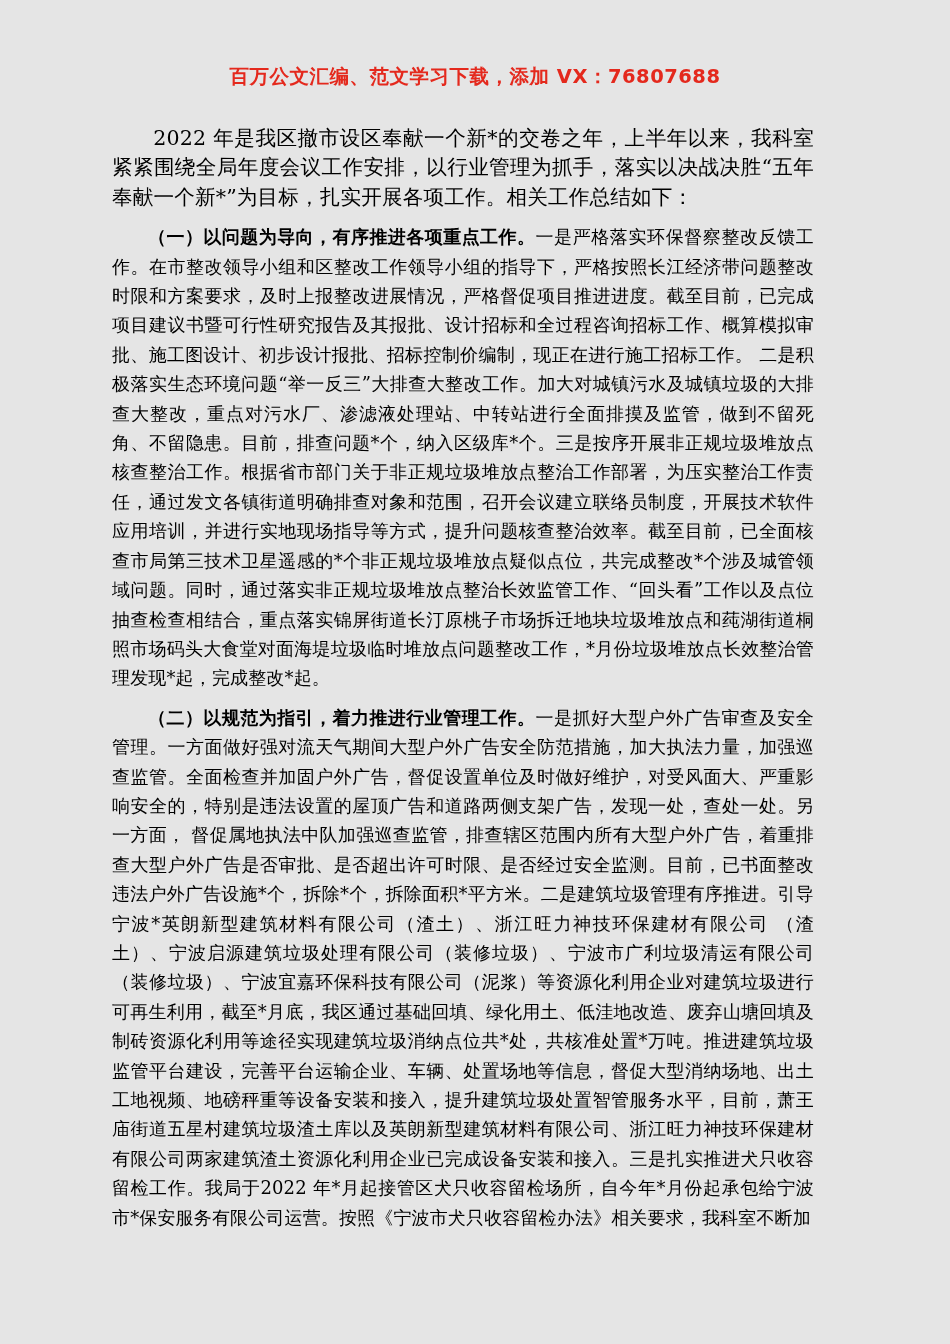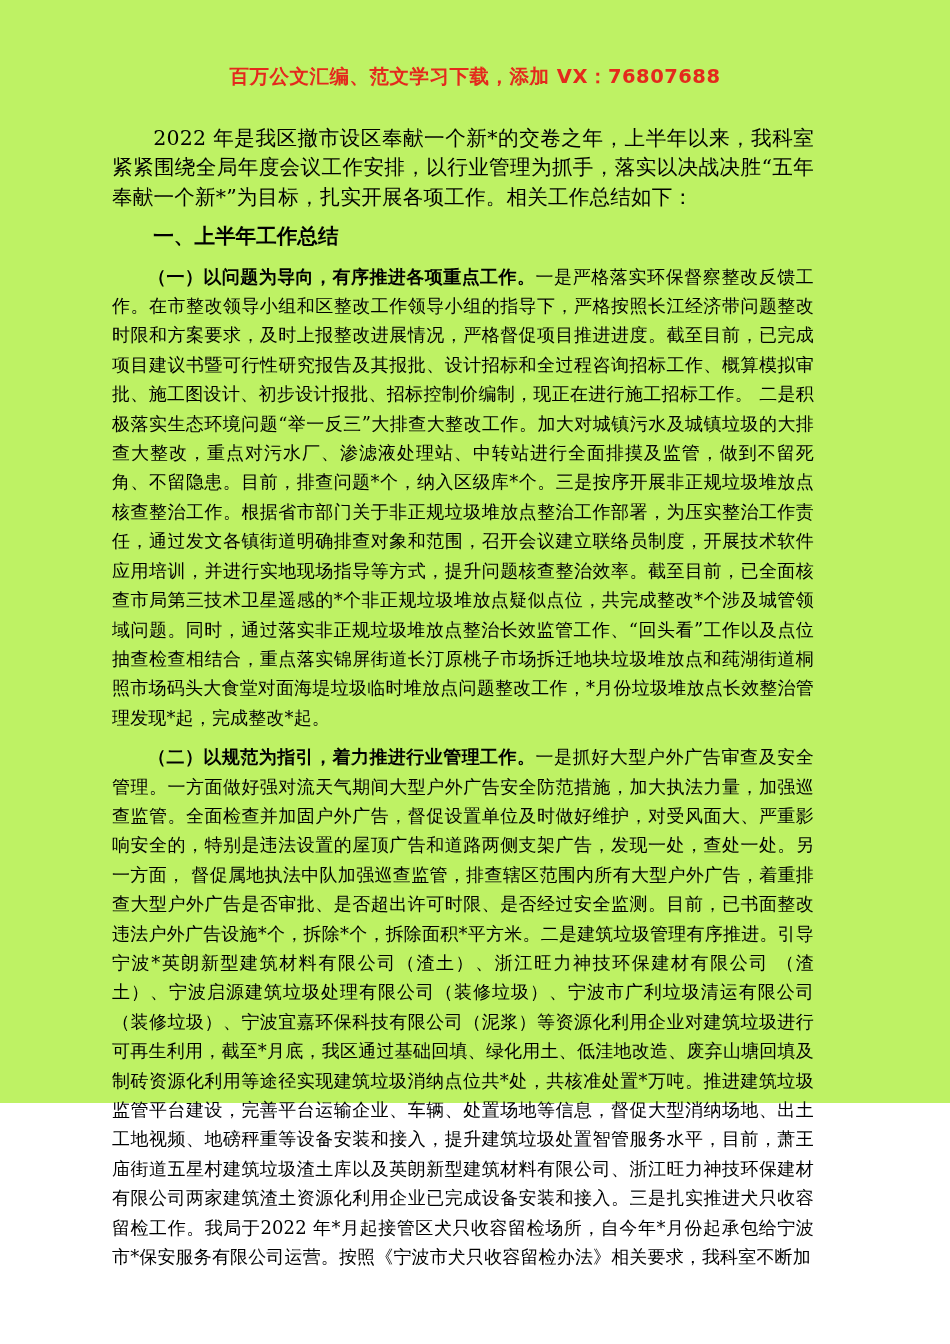--- a/index.html
+++ b/index.html
@@ -12,22 +12,22 @@
     width: 950px;
     height: 1344px;
     font-family: "DejaVu Serif", "Liberation Serif", serif;
     color: #000000;
     overflow: hidden;
   }
 
   .page {
     position: relative;
     width: 950px;
-    height: 1103px;
-    background: #bef264;
+    height: 1344px;
+    background: #e5e5e5;
     box-sizing: border-box;
   }
 
   
   .promo-banner {
     position: absolute;
     top: 64px;
     left: 0;
     width: 950px;
     text-align: center;
@@ -99,21 +99,20 @@
 <body>
 
 <div class="page">
 
   <div class="promo-banner" style="color: rgb(228, 41, 29);">百万公文汇编、范文学习下载，添加 VX：76807688</div>
 
   <div class="doc-body">
 
     <p class="para">2022 年是我区撤市设区奉献一个新*的交卷之年，上半年以来，我科室紧紧围绕全局年度会议工作安排，以行业管理为抓手，落实以决战决胜“五年奉献一个新*”为目标，扎实开展各项工作。相关工作总结如下：</p>
 
-    <p class="heading">一、上半年工作总结</p>
 
     <p class="subheading">
       <span class="lead">（一）以问题为导向，有序推进各项重点工作。</span><span>一是严格落实环保督察整改反馈工作。在市整改领导小组和区整改工作领导小组的指导下，严格按照长江经济带问题整改时限和方案要求，及时上报整改进展情况，严格督促项目推进进度。截至目前，已完成项目建议书暨可行性研究报告及其报批、设计招标和全过程咨询招标工作、概算模拟审批、施工图设计、初步设计报批、招标控制价编制，现正在进行施工招标工作。 二是积极落实生态环境问题“举一反三”大排查大整改工作。加大对城镇污水及城镇垃圾的大排查大整改，重点对污水厂、渗滤液处理站、中转站进行全面排摸及监管，做到不留死角、不留隐患。目前，排查问题*个，纳入区级库*个。三是按序开展非正规垃圾堆放点核查整治工作。根据省市部门关于非正规垃圾堆放点整治工作部署，为压实整治工作责任，通过发文各镇街道明确排查对象和范围，召开会议建立联络员制度，开展技术软件应用培训，并进行实地现场指导等方式，提升问题核查整治效率。截至目前，已全面核查市局第三技术卫星遥感的*个非正规垃圾堆放点疑似点位，共完成整改*个涉及城管领域问题。同时，通过落实非正规垃圾堆放点整治长效监管工作、“回头看”工作以及点位抽查检查相结合，重点落实锦屏街道长汀原桃子市场拆迁地块垃圾堆放点和莼湖街道桐照市场码头大食堂对面海堤垃圾临时堆放点问题整改工作，*月份垃圾堆放点长效整治管理发现*起，完成整改*起。</span>
     </p>
 
     <p class="subheading">
       <span class="lead">（二）以规范为指引，着力推进行业管理工作。</span><span>一是抓好大型户外广告审查及安全管理。一方面做好强对流天气期间大型户外广告安全防范措施，加大执法力量，加强巡查监管。全面检查并加固户外广告，督促设置单位及时做好维护，对受风面大、严重影响安全的，特别是违法设置的屋顶广告和道路两侧支架广告，发现一处，查处一处。另一方面， 督促属地执法中队加强巡查监管，排查辖区范围内所有大型户外广告，着重排查大型户外广告是否审批、是否超出许可时限、是否经过安全监测。目前，已书面整改违法户外广告设施*个，拆除*个，拆除面积*平方米。二是建筑垃圾管理有序推进。引导宁波*英朗新型建筑材料有限公司（渣土）、浙江旺力神技环保建材有限公司 （渣土）、宁波启源建筑垃圾处理有限公司（装修垃圾）、宁波市广利垃圾清运有限公司（装修垃圾）、宁波宜嘉环保科技有限公司（泥浆）等资源化利用企业对建筑垃圾进行可再生利用，截至*月底，我区通过基础回填、绿化用土、低洼地改造、废弃山塘回填及制砖资源化利用等途径实现建筑垃圾消纳点位共*处，共核准处置*万吨。推进建筑垃圾监管平台建设，完善平台运输企业、车辆、处置场地等信息，督促大型消纳场地、出土工地视频、地磅秤重等设备安装和接入，提升建筑垃圾处置智管服务水平，目前，萧王庙街道五星村建筑垃圾渣土库以及英朗新型建筑材料有限公司、浙江旺力神技环保建材有限公司两家建筑渣土资源化利用企业已完成设备安装和接入。三是扎实推进犬只收容留检工作。我局于2022 年*月起接管区犬只收容留检场所，自今年*月份起承包给宁波市*保安服务有限公司运营。按照《宁波市犬只收容留检办法》相关要求，我科室不断加</span>
     </p>
 
   </div>

